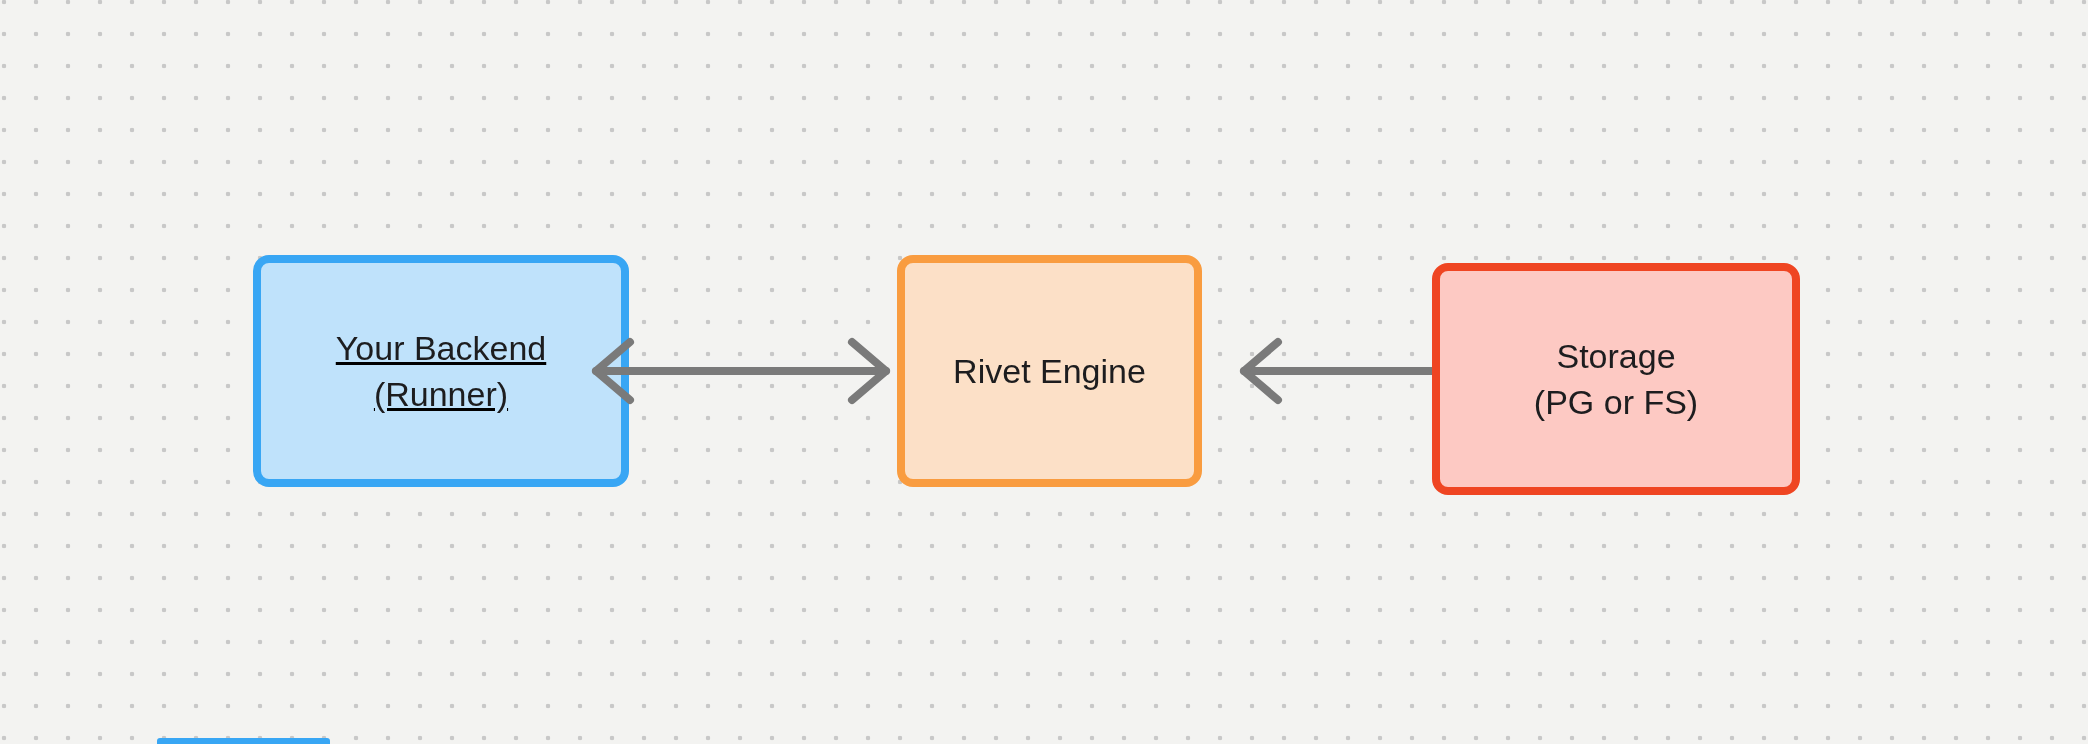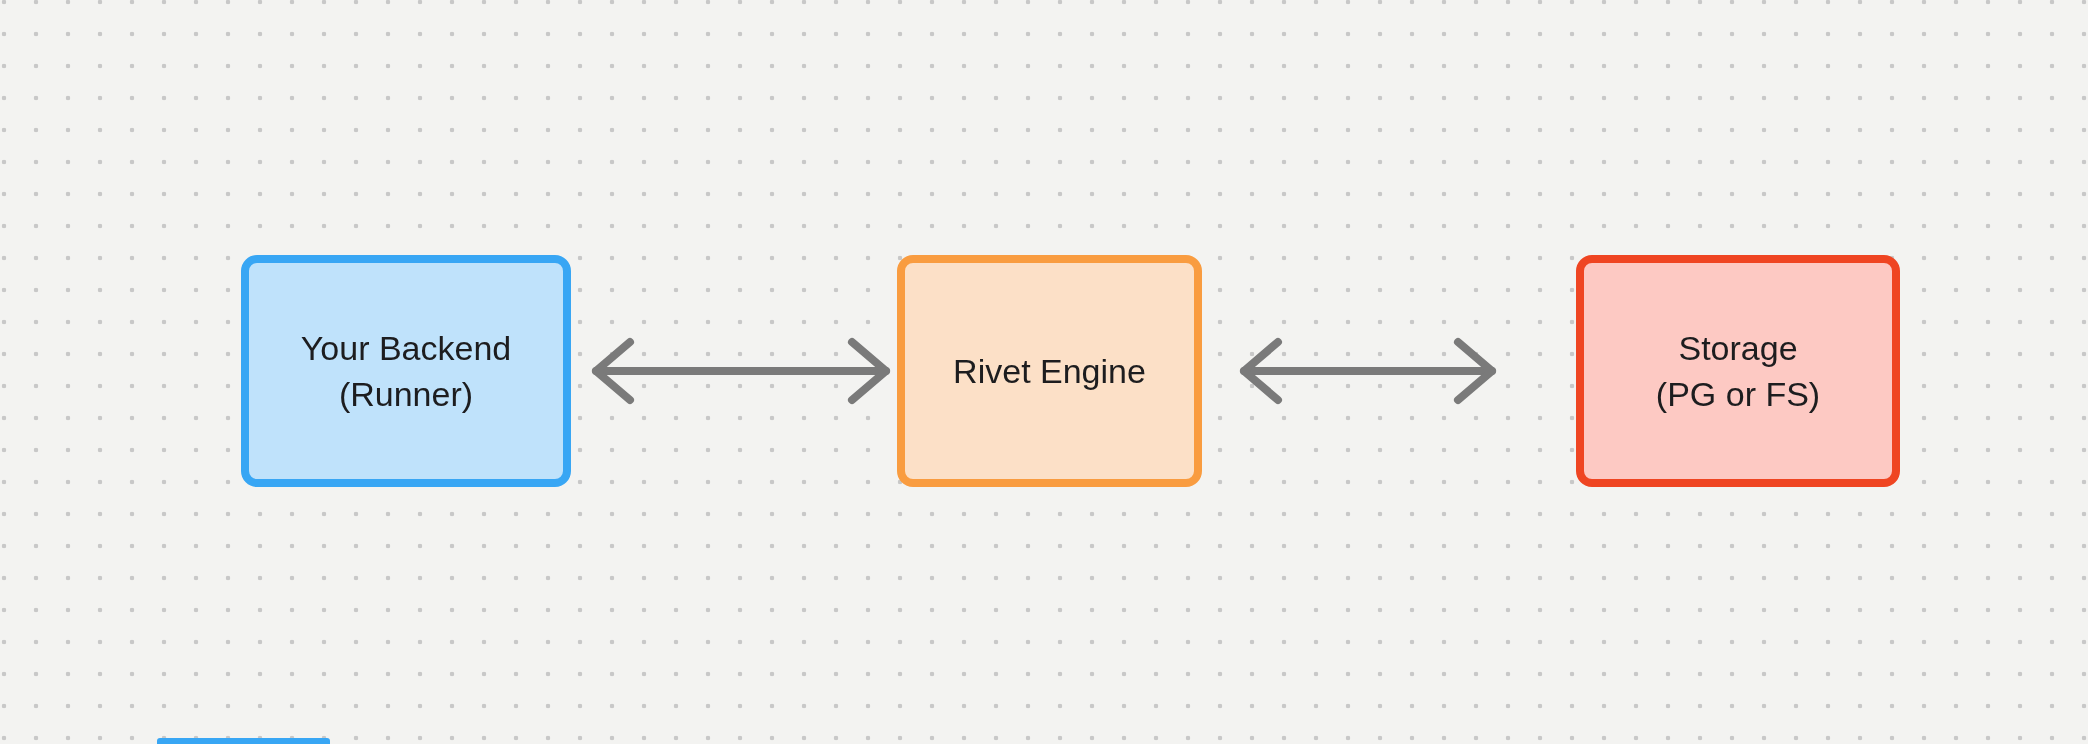--- a/index.html
+++ b/index.html
@@ -39,23 +39,23 @@
   .node .node-label {
     display: block;
     font-size: 34px;
     line-height: 46px;
     font-weight: 400;
     color: var(--text-color, #1D1D1F);
     white-space: nowrap;
   }
   .node .node-label:empty { display: none; }
 
-  .node-backend { left: 241px; width: 330px; }
+  .node-backend { left: 253px; width: 376px; text-decoration: underline; }
   .node-engine  { left: 897px; width: 305px; }
-  .node-storage { left: 1576px; width: 324px; }
+  .node-storage { left: 1432px; width: 368px; margin-top: 8px; }
 
   .edge {
     position: absolute;
     top: 331px;
     height: 80px;
   }
   .edge-1 { left: 588px;  width: 306px; }
   .edge-2 { left: 1236px; width: 264px; }
   .edge svg { display: block; width: 100%; height: 100%; }
   .edge path {

